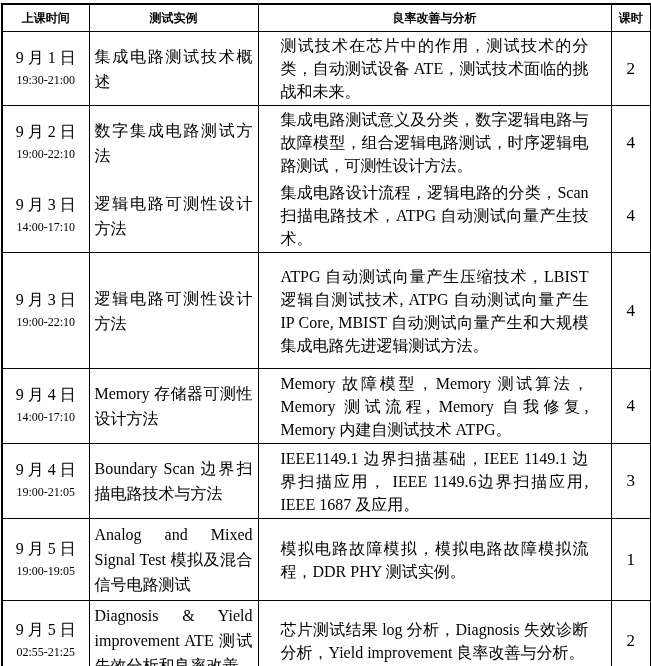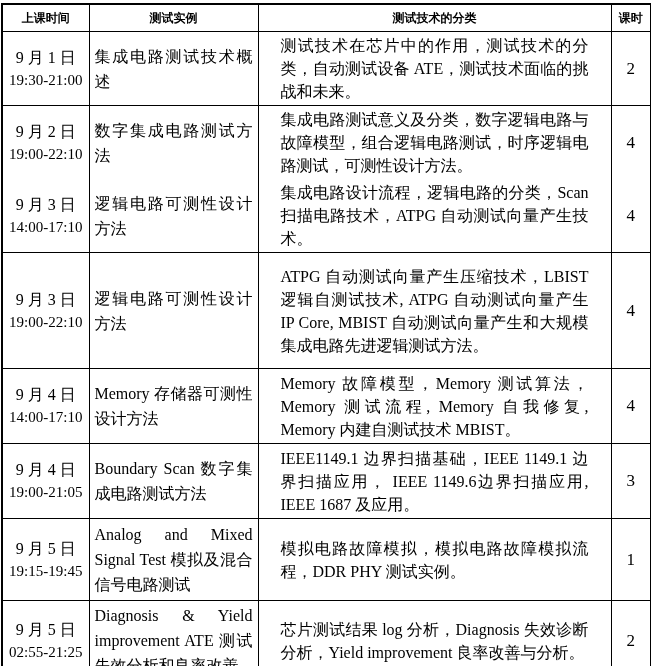--- a/index.html
+++ b/index.html
@@ -23,21 +23,21 @@
     text-align: center;
     height: 22px;
     padding: 2px 2px;
   }
   td { font-size: 16px; }
   td.time {
     text-align: center;
     padding: 2px 1px;
     line-height: 23px;
   }
-  td.time .t-range { font-size: 15px; letter-spacing: 0; }
+  td.time .t-range { font-size: 12px; letter-spacing: 0; }
   td.course {
     text-align: justify;
     padding: 2px 5px;
     line-height: 25px;
   }
   td.topics {
     text-align: justify;
     padding: 2px 22px;
     line-height: 23px;
   }
@@ -64,21 +64,21 @@
   <colgroup>
     <col class="c-time">
       <col class="c-course">
       <col class="c-topics">
       <col class="c-hours">
   </colgroup>
   <thead>
     <tr>
       <th>上课时间</th>
       <th>测试实例</th>
-      <th>测试技术的分类</th>
+      <th>良率改善与分析</th>
       <th>课时</th>
     </tr>
   </thead>
   <tbody>
     <tr class="h-r1">
       <td class="time">
         <div>9 月 1 日</div>
         <div class="t-range">19:30-21:00</div>
       </td>
       <td class="course">集成电路测试技术概述</td>
@@ -111,36 +111,36 @@
       <td class="course">逻辑电路可测性设计方法</td>
       <td class="topics">ATPG 自动测试向量产生压缩技术，LBIST 逻辑自测试技术, ATPG 自动测试向量产生 IP Core, MBIST 自动测试向量产生和大规模集成电路先进逻辑测试方法。</td>
       <td class="hours">4</td>
     </tr>
     <tr class="h-r5">
       <td class="time">
         <div>9 月 4 日</div>
         <div class="t-range">14:00-17:10</div>
       </td>
       <td class="course">Memory 存储器可测性设计方法</td>
-      <td class="topics">Memory 故障模型，Memory 测试算法，Memory 测试流程, Memory 自我修复, Memory 内建自测试技术 MBIST。</td>
+      <td class="topics">Memory 故障模型，Memory 测试算法，Memory 测试流程, Memory 自我修复, Memory 内建自测试技术 ATPG。</td>
       <td class="hours">4</td>
     </tr>
     <tr class="h-r6">
       <td class="time">
         <div>9 月 4 日</div>
         <div class="t-range">19:00-21:05</div>
       </td>
-      <td class="course">Boundary Scan 数字集成电路测试方法</td>
+      <td class="course">Boundary Scan 边界扫描电路技术与方法</td>
       <td class="topics">IEEE1149.1 边界扫描基础，IEEE 1149.1 边界扫描应用， IEEE 1149.6边界扫描应用, IEEE 1687 及应用。</td>
       <td class="hours">3</td>
     </tr>
     <tr class="h-r7">
       <td class="time">
         <div>9 月 5 日</div>
-        <div class="t-range">19:15-19:45</div>
+        <div class="t-range">19:00-19:05</div>
       </td>
       <td class="course">Analog and Mixed Signal Test 模拟及混合信号电路测试</td>
       <td class="topics">模拟电路故障模拟，模拟电路故障模拟流程，DDR PHY 测试实例。</td>
       <td class="hours">1</td>
     </tr>
     <tr class="h-r8">
       <td class="time">
         <div>9 月 5 日</div>
         <div class="t-range">02:55-21:25</div>
       </td>

